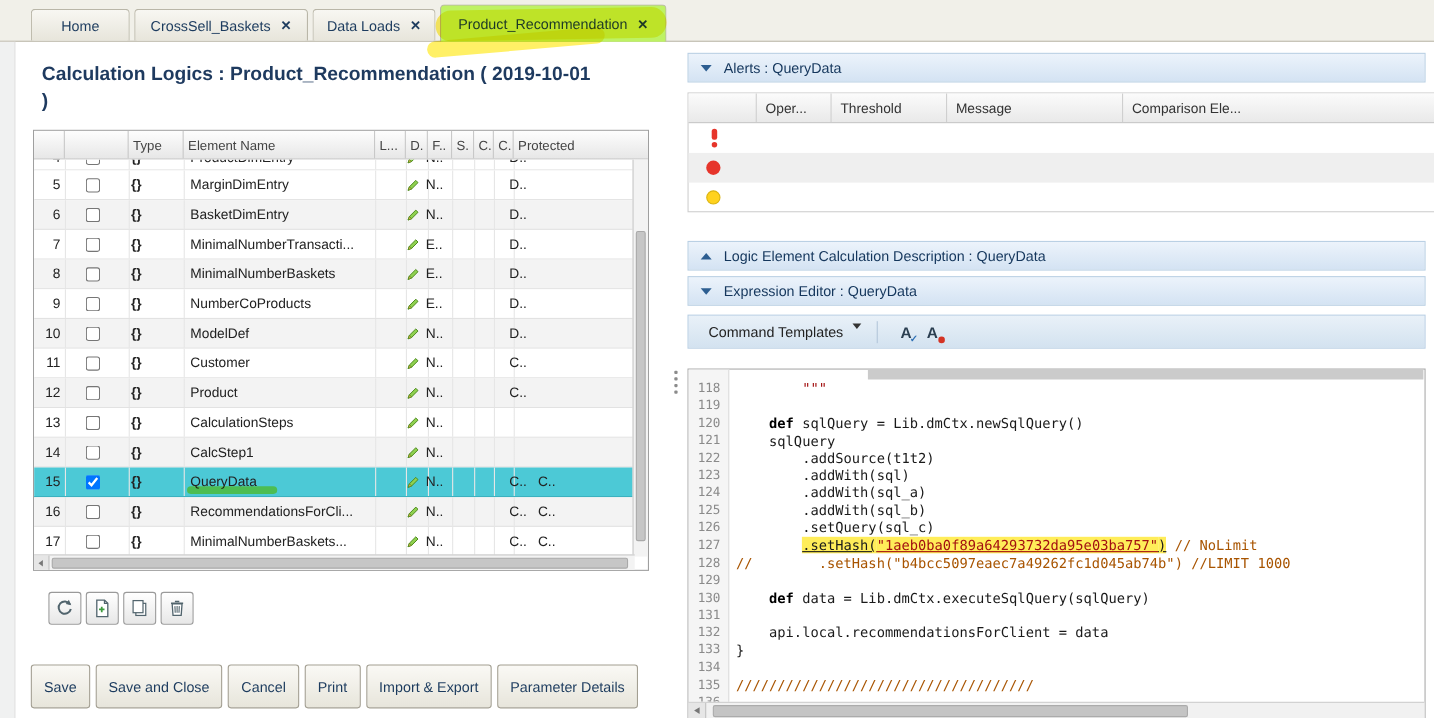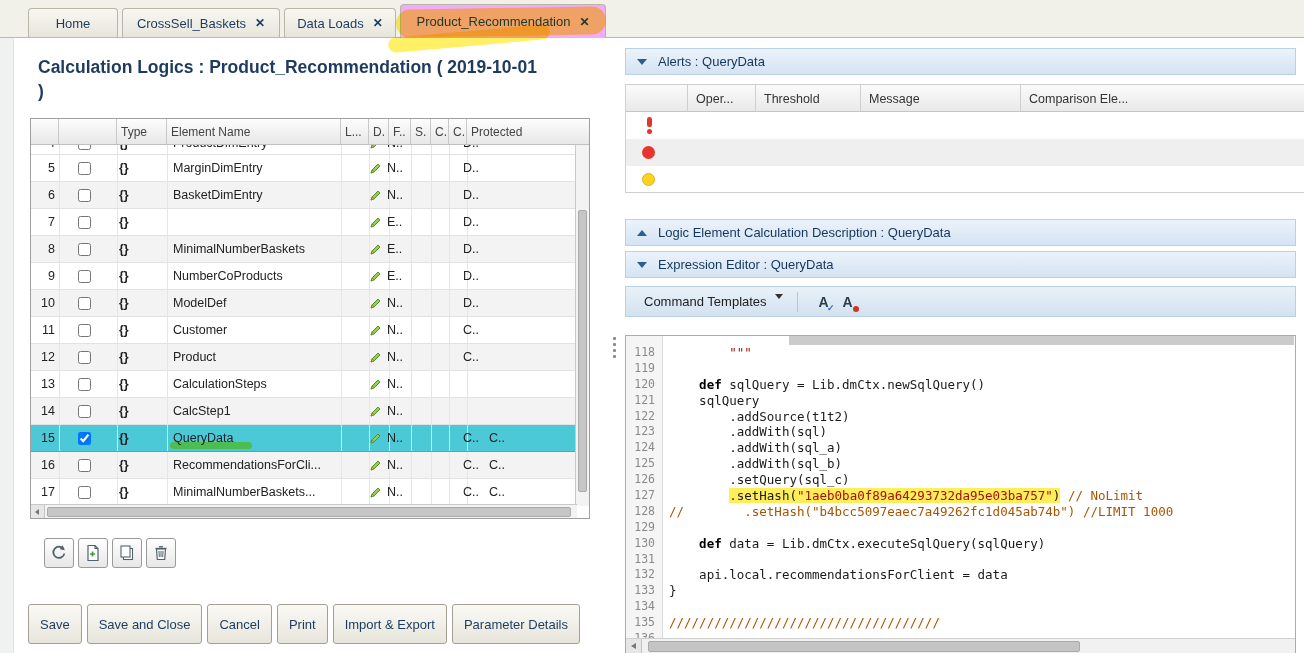--- a/index.html
+++ b/index.html
@@ -9,21 +9,21 @@
   .screen { position:relative; width:1304px; height:653px; background:#fff; overflow:hidden; }
 
   
   .tabbar { position:absolute; left:0; top:0; width:100%; height:38px; background:#f1f0e9;
             border-bottom:1px solid #bdbaac; display:flex; align-items:flex-end; padding-left:28px; }
   .tab { height:29px; margin-right:4px; display:flex; align-items:center; justify-content:center; gap:9px;
          border:1px solid #b9b6a8; border-bottom:none; border-radius:4px 4px 0 0;
          background:linear-gradient(#f8f7f2,#e7e5db); font-size:13px; color:#1c3b5e; cursor:default; }
   .tab:nth-child(1){width:90px} .tab:nth-child(2){width:158px}
   .tab:nth-child(3){width:112px} .tab:nth-child(4){width:206px}
-  .tab.active { height:34px; background:#f0abfc; position:relative; z-index:3; margin-bottom:-1px; }
+  .tab.active { height:34px; background:#bef264; position:relative; z-index:3; margin-bottom:-1px; }
   .tab-close { font-weight:bold; font-size:12px; color:#1c3b5e; }
 
   .left-gutter { position:absolute; left:0; top:38px; width:14px; height:615px; background:#f0f1f1; border-right:1px solid #e3e3e3; }
 
   
   .page-title { position:absolute; left:38px; top:56px; width:500px; font-size:17.5px; font-weight:bold;
                 color:#1e3a5f; line-height:1.35; }
 
   .grid { position:absolute; left:30px; top:118px; width:560px; height:401px; border:1px solid #9f9f9f; background:#fff; }
   .grid-header { display:flex; height:26px; background:linear-gradient(#fdfdfd,#e7e7e7); border-bottom:1px solid #c0c0c0; }
@@ -116,21 +116,21 @@
   .sel-band { position:absolute; left:163px; right:1px; top:0; height:9px; background:#cbcbcb; z-index:1; }
   .code-lines { position:absolute; left:0; right:0; top:0; bottom:16px; overflow:hidden; padding-top:9px; z-index:2; }
   .cl { display:flex; height:15.9px; }
   .ln { flex:0 0 37px; text-align:right; padding-right:8px; font-family:"DejaVu Sans Mono",monospace; font-size:11.5px;
         color:#8a8a8a; line-height:15.9px; }
   .lc { white-space:pre; font-family:"DejaVu Sans Mono",monospace; font-size:12.5px; line-height:15.9px; padding-left:6px; color:#1a1a1a; }
   .st-code { color:#1a1a1a; }
   .st-kw { color:#000; font-weight:bold; }
   .st-str { color:#a31111; }
   .st-com { color:#a85400; }
-  .hl { background:rgba(255,228,0,0.65); }
+  .hl { background:rgba(255,228,0,0.65);text-decoration:underline; }
   .ed-hscroll { position:absolute; left:0; right:0; bottom:0; height:16px; background:#f1f1f1; border-top:1px solid #cfcfcf; z-index:3; }
   .ed-arrow { position:absolute; left:0; top:0; width:16px; height:15px; background:#e6e6e6; border-right:1px solid #c4c4c4; }
   .ed-arrow::after { content:""; position:absolute; left:5px; top:4px; border-top:3.5px solid transparent; border-bottom:3.5px solid transparent; border-right:5px solid #777; }
   .ed-thumb { position:absolute; left:22px; width:432px; top:2px; height:11px; background:#c4c4c4; border:1px solid #ababab; border-radius:2px; }
 
   
   .marker { position:absolute; background:rgba(255,230,0,0.6); mix-blend-mode:multiply; z-index:20; pointer-events:none; }
   .tabm1 { left:396px; top:8px; width:210px; height:28px; border-radius:14px; transform:rotate(-1deg); }
   .tabm2 { left:388px; top:31px; width:162px; height:15px; border-radius:8px; transform:rotate(-5deg); }
 </style>
@@ -218,20 +218,21 @@
       </svg>
     </span>
     <span class="rattr">N..</span>
     <span class="rflag1">D..</span>
     <span class="rflag2"></span>
   </div>
         <div class="grow">
     <span class="rnum">7</span>
     <input type="checkbox" class="rcheck" style="">
     <span class="rtype">{}</span>
+    <span class="rname">MinimalNumberTransacti...</span>
     <span class="rpencil">
       <svg width="13" height="13" viewBox="0 0 13 13">
         <path d="M2 11 L3.2 7.8 L9 2 L11 4 L5.2 9.8 Z" fill="#8fd14f" stroke="#4c8a1e" stroke-width="0.9"></path>
         <path d="M2 11 L3.2 7.8 L5.2 9.8 Z" fill="#e8b34b" stroke="#4c8a1e" stroke-width="0.7"></path>
       </svg>
     </span>
     <span class="rattr">E..</span>
     <span class="rflag1">D..</span>
     <span class="rflag2"></span>
   </div>

